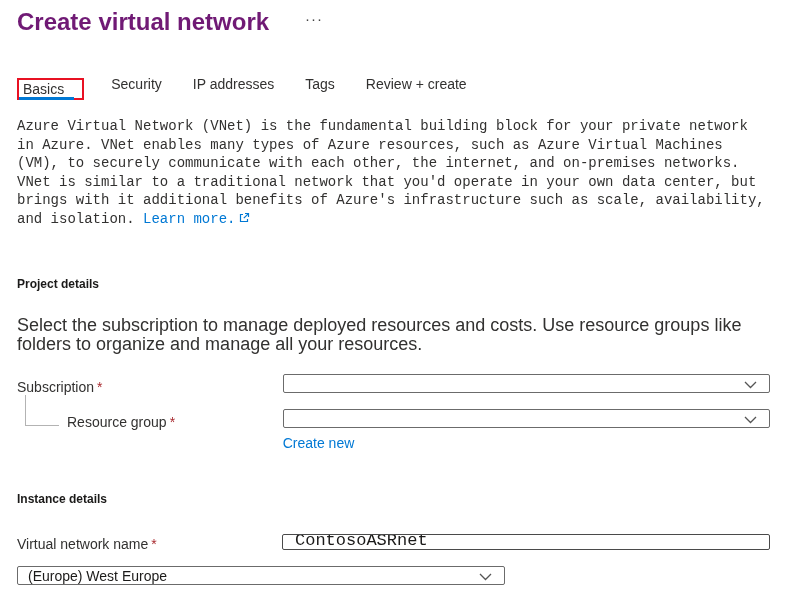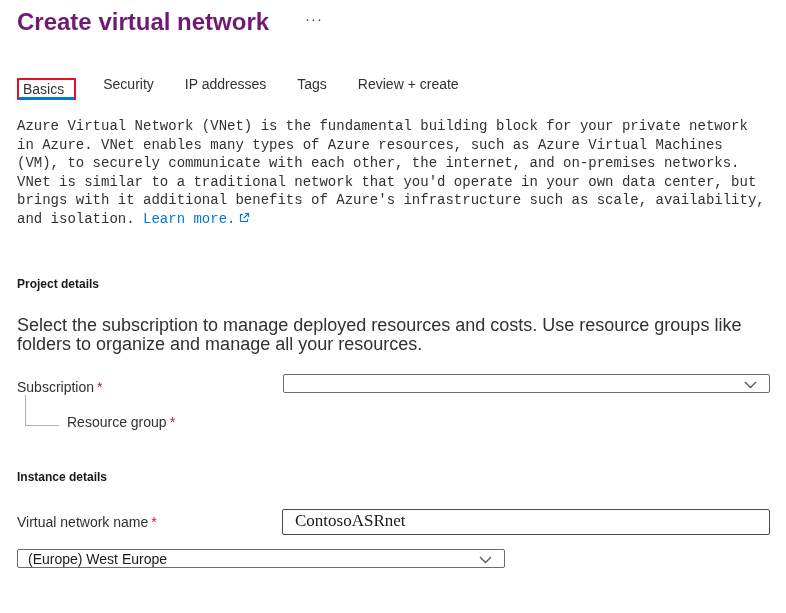--- a/index.html
+++ b/index.html
@@ -14,21 +14,21 @@
   
   .title-row { display:flex; align-items:center; }
   .page-title { font-size:24px; font-weight:700; color:#701a75; letter-spacing:0; margin:0; }
   .more-btn { margin-left:32px; font-size:15px; letter-spacing:1px; color:#444; cursor:pointer;
               line-height:1; padding:2px 4px; margin-top:-8px; }
 
   
   .tabs { display:flex; align-items:flex-end; margin-top:33px; }
   .tab { font-size:14px; color:#323130; padding:7px 2px 8px 2px; margin-right:27px; cursor:pointer; white-space:nowrap; }
   .annotation-box { border:2px solid #e81123; margin-right:25px; }
-  .annotation-box .tab { margin-right:0; padding:5px 10px 0 4px; border-bottom:3px solid #0078d4; }
+  .annotation-box .tab { margin-right:8px; padding:5px 10px 0 4px; border-bottom:3px solid #0078d4; }
 
   
   .intro { margin-top:17px; max-width:758px; font-size:14px; line-height:18.5px; color:#323130;font-family:Liberation Mono, monospace; }
   .link { color:#0078d4; text-decoration:none; cursor:pointer; }
   .ext-icon { display:inline-block; vertical-align:-1px; margin-left:3px; }
 
   
   .section-heading { margin-top:48px; font-size:12px; font-weight:700; color:#1b1a19; }
   .section-desc { margin-top:25px; max-width:758px; font-size:18px; line-height:18.5px; }
 
@@ -38,22 +38,22 @@
   .label-col { width:266px; padding-top:5px; font-size:14px; color:#323130; }
   .label-col.indented { padding-left:50px; }
   .required { color:#a82a2f; margin-left:3px; }
   .control-col { width:488px; }
   .connector { position:absolute; left:8px; top:21px; width:34px; height:31px;
                border-left:1px solid #b3b3b3; border-bottom:1px solid #b3b3b3; }
   .combo { height:19px; border:1px solid #6b6b6b; border-radius:2px; background:#fff;
            display:flex; align-items:center; justify-content:space-between;
            padding:0 12px 0 10px; cursor:pointer; font-size:14px; color:#1b1a19; }
   .combo .chevron { flex:0 0 auto; margin-left:auto; }
-  .text-input { width:488px; height:26px; border:1px solid #4a4a4a; border-radius:2px;
-                font-family:Liberation Serif, serif; font-size:17px; color:#1b1a19;
+  .text-input { width:488px; height:16px; border:1px solid #4a4a4a; border-radius:2px;
+                font-family:Liberation Mono, monospace; font-size:17px; color:#1b1a19;
                 padding:0 8px 2px 12px; outline:none; }
   .create-new { display:inline-block; margin-top:7px; font-size:14px; }
   .info-icon { display:inline-flex; align-items:center; justify-content:center;
                width:14px; height:14px; border:1px solid #555; border-radius:50%;
                font-size:10px; line-height:1; color:#555; margin:0 2px 0 7px;
                vertical-align:-2px; font-family:"Liberation Serif", serif; font-style:italic; }
 </style>
 </head>
 <body>
 
@@ -100,20 +100,29 @@
                 <path d="M1 1l5.5 5.5L12 1" fill="none" stroke="#555" stroke-width="1.3"></path>
               </svg></span>
         </div>
       </div>
     </div>
 
     <div class="field-row">
       <div class="label-col indented">
         <span>Resource group</span><span class="required">*</span>
       </div>
+      <div class="control-col">
+        <div class="combo">
+          <span></span>
+          <span class="chevron"><svg width="13" height="8" viewBox="0 0 13 8">
+                <path d="M1 1l5.5 5.5L12 1" fill="none" stroke="#555" stroke-width="1.3"></path>
+              </svg></span>
+        </div>
+        <a class="link create-new">Create new</a>
+      </div>
     </div>
   </div>
 
   <div class="section-heading" style="margin-top:40px;">Instance details</div>
 
   <div class="form" style="margin-top:25px;">
     <div class="field-row">
       <div class="label-col">
         <span>Virtual network name</span><span class="required">*</span>
       </div>

